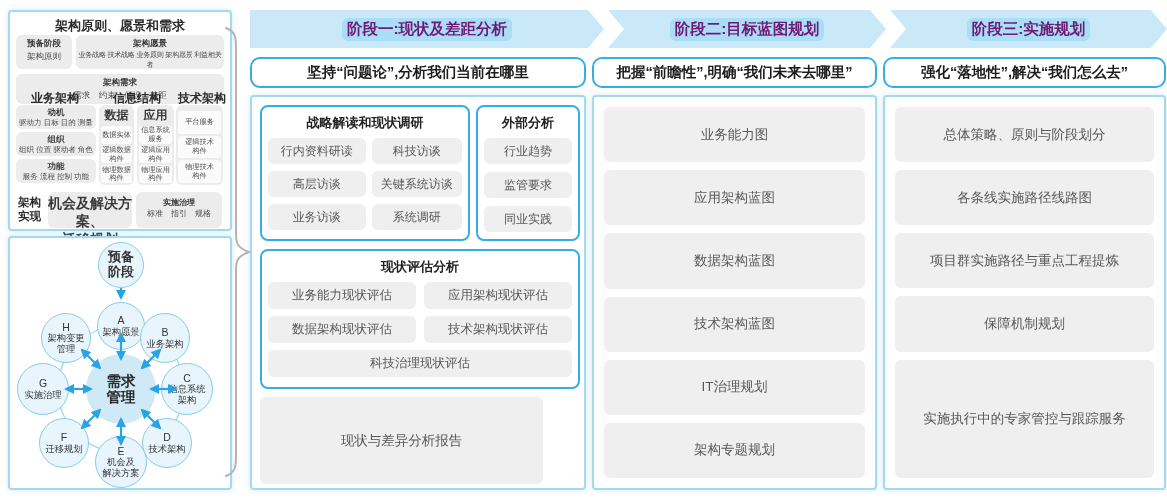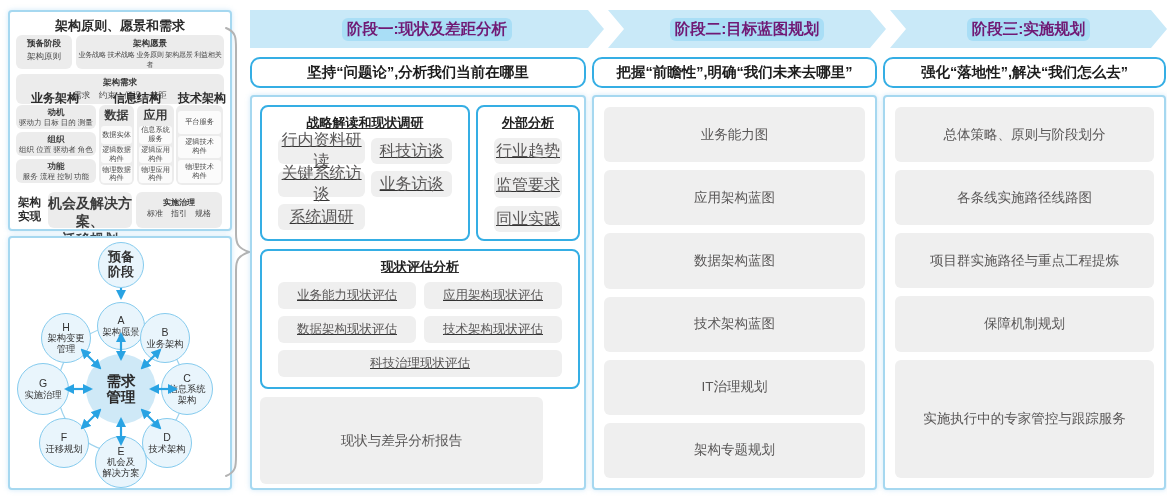--- a/index.html
+++ b/index.html
@@ -65,24 +65,24 @@
 
   .subt{position:absolute;top:57px;height:31px;background:#fff;border:2px solid #35aee4;border-radius:10px;
     box-sizing:border-box;display:flex;align-items:center;justify-content:center;
     font-size:14.5px;font-weight:bold;color:#1c1c1c;}
   #sub1{left:250px;width:336px;} #sub2{left:592px;width:285px;} #sub3{left:883px;width:283px;}
 
   
   .ppanel{position:absolute;top:95px;height:395px;}
   #pp1{left:250px;width:336px;} #pp2{left:592px;width:285px;} #pp3{left:883px;width:283px;}
 
-  .group{position:absolute;border:2px solid #35aee4;border-radius:8px;box-sizing:border-box;background:#fff;padding:5px 16px;text-decoration:underline;}
+  .group{position:absolute;border:2px solid #35aee4;border-radius:8px;box-sizing:border-box;background:#fff;padding:5px 6px;}
   .group .g-title{text-align:center;font-size:13px;font-weight:bold;color:#222;margin:2px 0 6px;}
   .chip{background:#efefef;border-radius:6px;color:#595757;display:flex;align-items:center;justify-content:center;
-    text-align:center;font-size:16px;}
+    text-align:center;font-size:12px;}
   #g1{left:8px;top:8px;width:210px;height:136px;}
   #g1 .grid{display:grid;grid-template-columns:1.08fr 1fr;gap:7px 6px;}
   #g1 .chip{height:26px;}
   #g2{left:224px;top:8px;width:104px;height:136px;display:flex;flex-direction:column;}
   #g2 .col{display:flex;flex-direction:column;gap:8px;flex:1;}
   #g2 .chip{height:26px;}
   #g3{left:8px;top:152px;width:320px;height:140px;}
   #g3 .grid{display:grid;grid-template-columns:1fr 1fr;gap:7px 8px;}
   #g3 .chip{height:27px;font-size:12.5px;}
   #g3 .span2{grid-column:1 / span 2;}
@@ -252,20 +252,21 @@
   <div id="sub1" class="subt">坚持“问题论”,分析我们当前在哪里</div>
   <div id="sub2" class="subt">把握“前瞻性”,明确“我们未来去哪里”</div>
   <div id="sub3" class="subt">强化“落地性”,解决“我们怎么去”</div>
 
   <div id="pp1" class="ppanel panel-blue">
     <div id="g1" class="group">
       <div class="g-title">战略解读和现状调研</div>
       <div class="grid">
         <div class="chip">行内资料研读</div>
         <div class="chip">科技访谈</div>
+        <div class="chip">高层访谈</div>
         <div class="chip">关键系统访谈</div>
         <div class="chip">业务访谈</div>
         <div class="chip">系统调研</div>
       </div>
     </div>
     <div id="g2" class="group">
       <div class="g-title">外部分析</div>
       <div class="col">
         <div class="chip">行业趋势</div>
         <div class="chip">监管要求</div>

